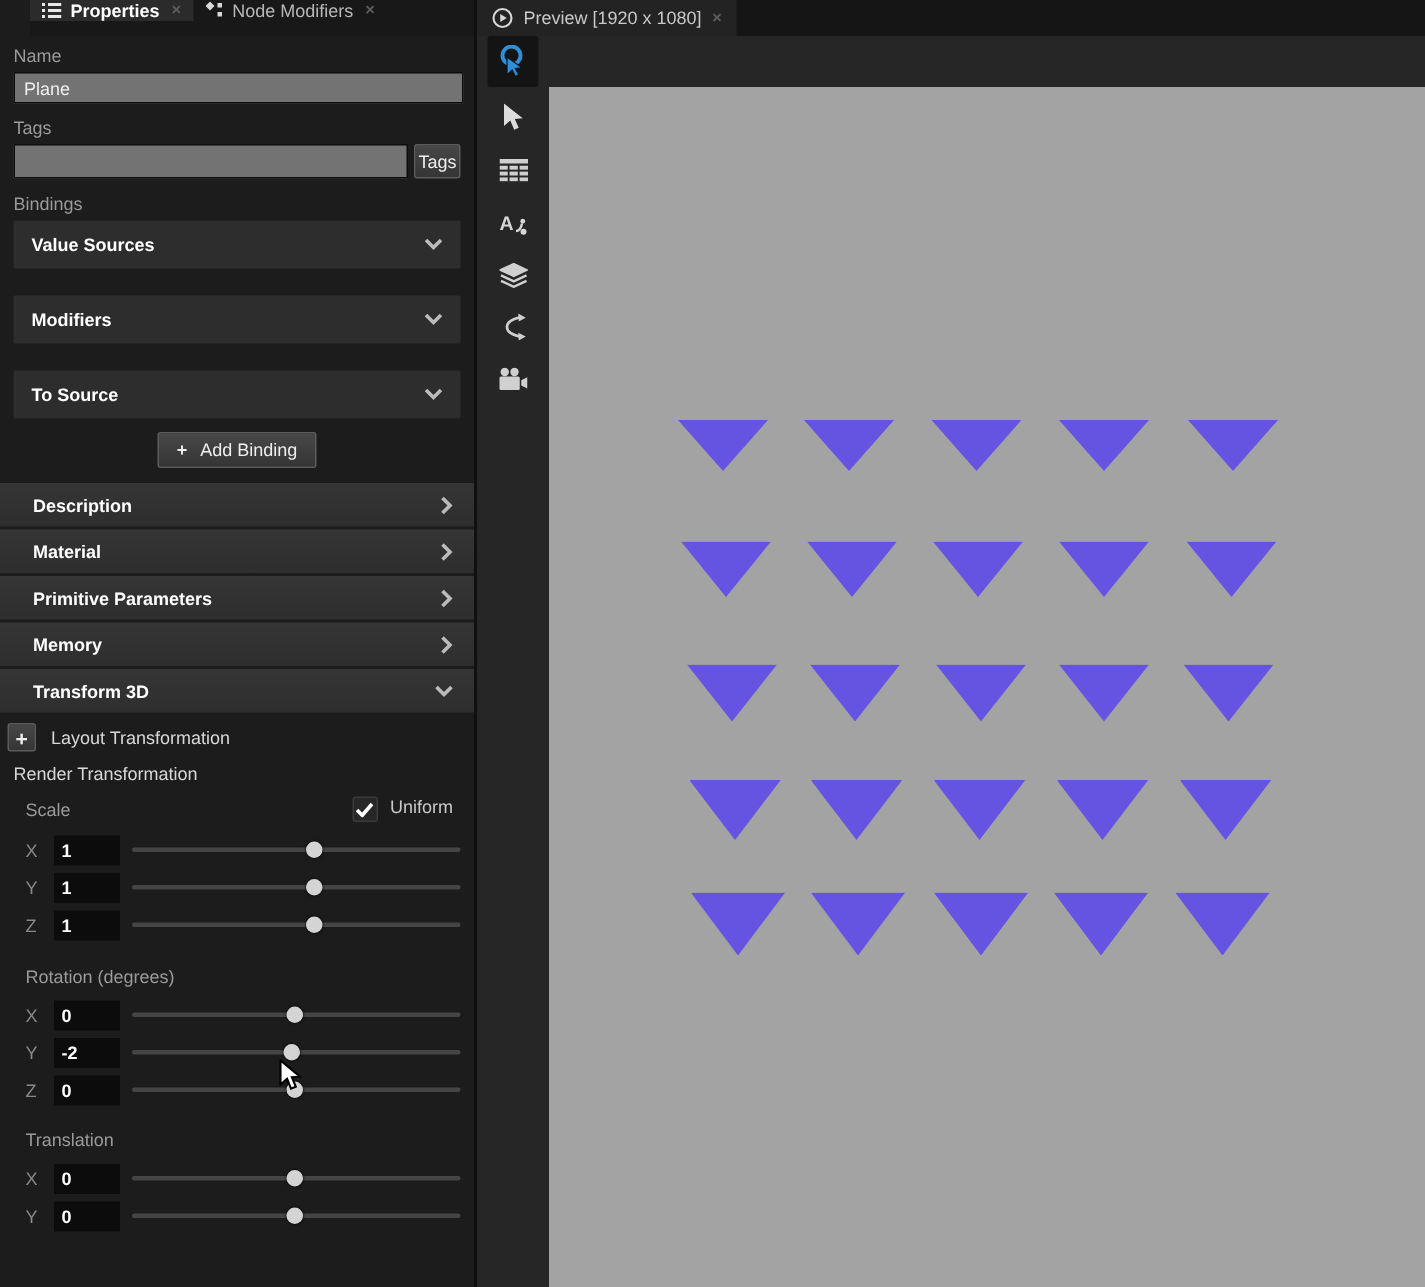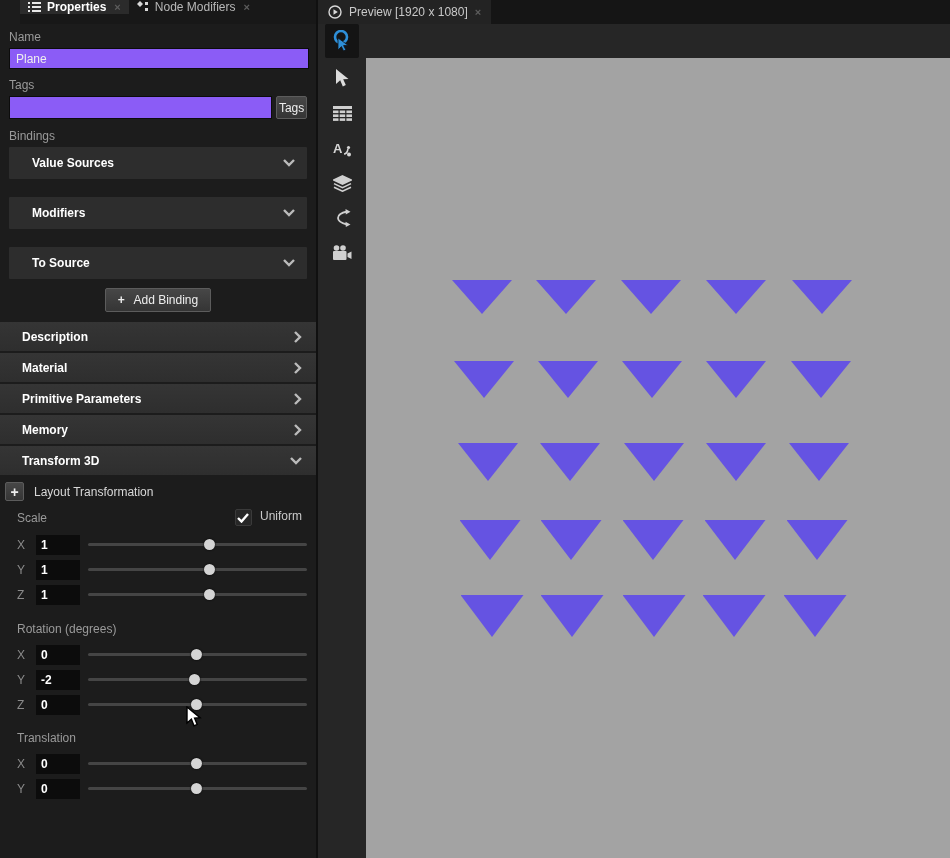--- a/index.html
+++ b/index.html
@@ -15,30 +15,30 @@
   .tab .close { color:#5d5d5d; font-weight:bold; font-size:11px; margin-left:2px; }
   .tab svg { display:block; }
 
   .panel-body { padding:6px 0 0 0; }
 
   .hdr { height:26px; margin:0 9px 7px 9px; background:linear-gradient(#343434,#2b2b2b);
     display:flex; align-items:center; padding:0 10px 0 13px; font-weight:bold; color:#fff; border-radius:2px; }
   .hdr .spacer, .shdr .spacer, .wide .spacer { flex:1; }
 
   .lbl { color:#9a9a9a; margin:0 0 4px 9px; }
-  .txt-input { display:block; height:21px; background:#8b5cf6; border:1px solid #0c0c0c; color:#eee;
+  .txt-input { display:block; height:21px; background:#737373; border:1px solid #0c0c0c; color:#eee;
     font-family:inherit; font-size:12px; padding:0 6px; margin:0 9px 9px 9px; width:300px; }
   .tags-row { display:flex; margin:0 9px 10px 9px; align-items:center; }
   .tags-row .txt-input { margin:0; width:265px; height:23px; }
   .btn { background:linear-gradient(#474747,#353535); border:1px solid #5c5c5c; color:#eee; border-radius:2px;
     font-family:inherit; font-size:12px; display:inline-flex; align-items:center; justify-content:center; }
   .tags-btn { width:31px; height:23px; margin-left:4px; }
 
   .shdr { height:32px; margin:0 9px 9px 9px; background:#2d2d2d; display:flex; align-items:center;
-    padding:0 12px 0 23px; font-weight:bold; color:#fff; border-radius:1px; }
+    padding:0 12px 0 12px; font-weight:bold; color:#fff; border-radius:1px; }
   .add-binding { display:block; margin:2px auto 10px auto; height:24px; padding:0 12px; }
   .add-binding .plus { margin-right:6px; font-weight:bold; }
 
   .wide { height:29px; margin:0 0 2px 0; background:linear-gradient(#353535,#2e2e2e); display:flex;
     align-items:center; padding:0 14px 0 22px; font-weight:bold; color:#fff; }
   .chev { flex:none; }
 
   .layout-row { display:flex; align-items:center; gap:10px; margin:7px 0 8px 5px; }
   .plus-btn { width:19px; height:19px; font-weight:bold; font-size:14px; }
   .layout-row span { color:#d8d8d8; }
@@ -185,20 +185,21 @@
         <span class="spacer"></span>
         <svg class="chev" width="12" height="8" viewBox="0 0 12 8">
           <path d="M1 1 L6 6 L11 1" stroke="#bbb" stroke-width="2.4" fill="none"></path>
           </svg>
       </div>
 
       <div class="layout-row">
         <button class="btn plus-btn">+</button>
         <span>Layout Transformation</span>
       </div>
+      <div class="subtitle">Render Transformation</div>
 
       <div class="group-lbl">
         <span>Scale</span>
         <span class="uniform">
           <span class="checkbox">
             <svg width="12" height="10" viewBox="0 0 12 10">
               <path d="M1 5 L4.5 8.5 L11 1" stroke="#fff" stroke-width="2.4" fill="none"></path>
               </svg>
           </span>
           <span>Uniform</span>

